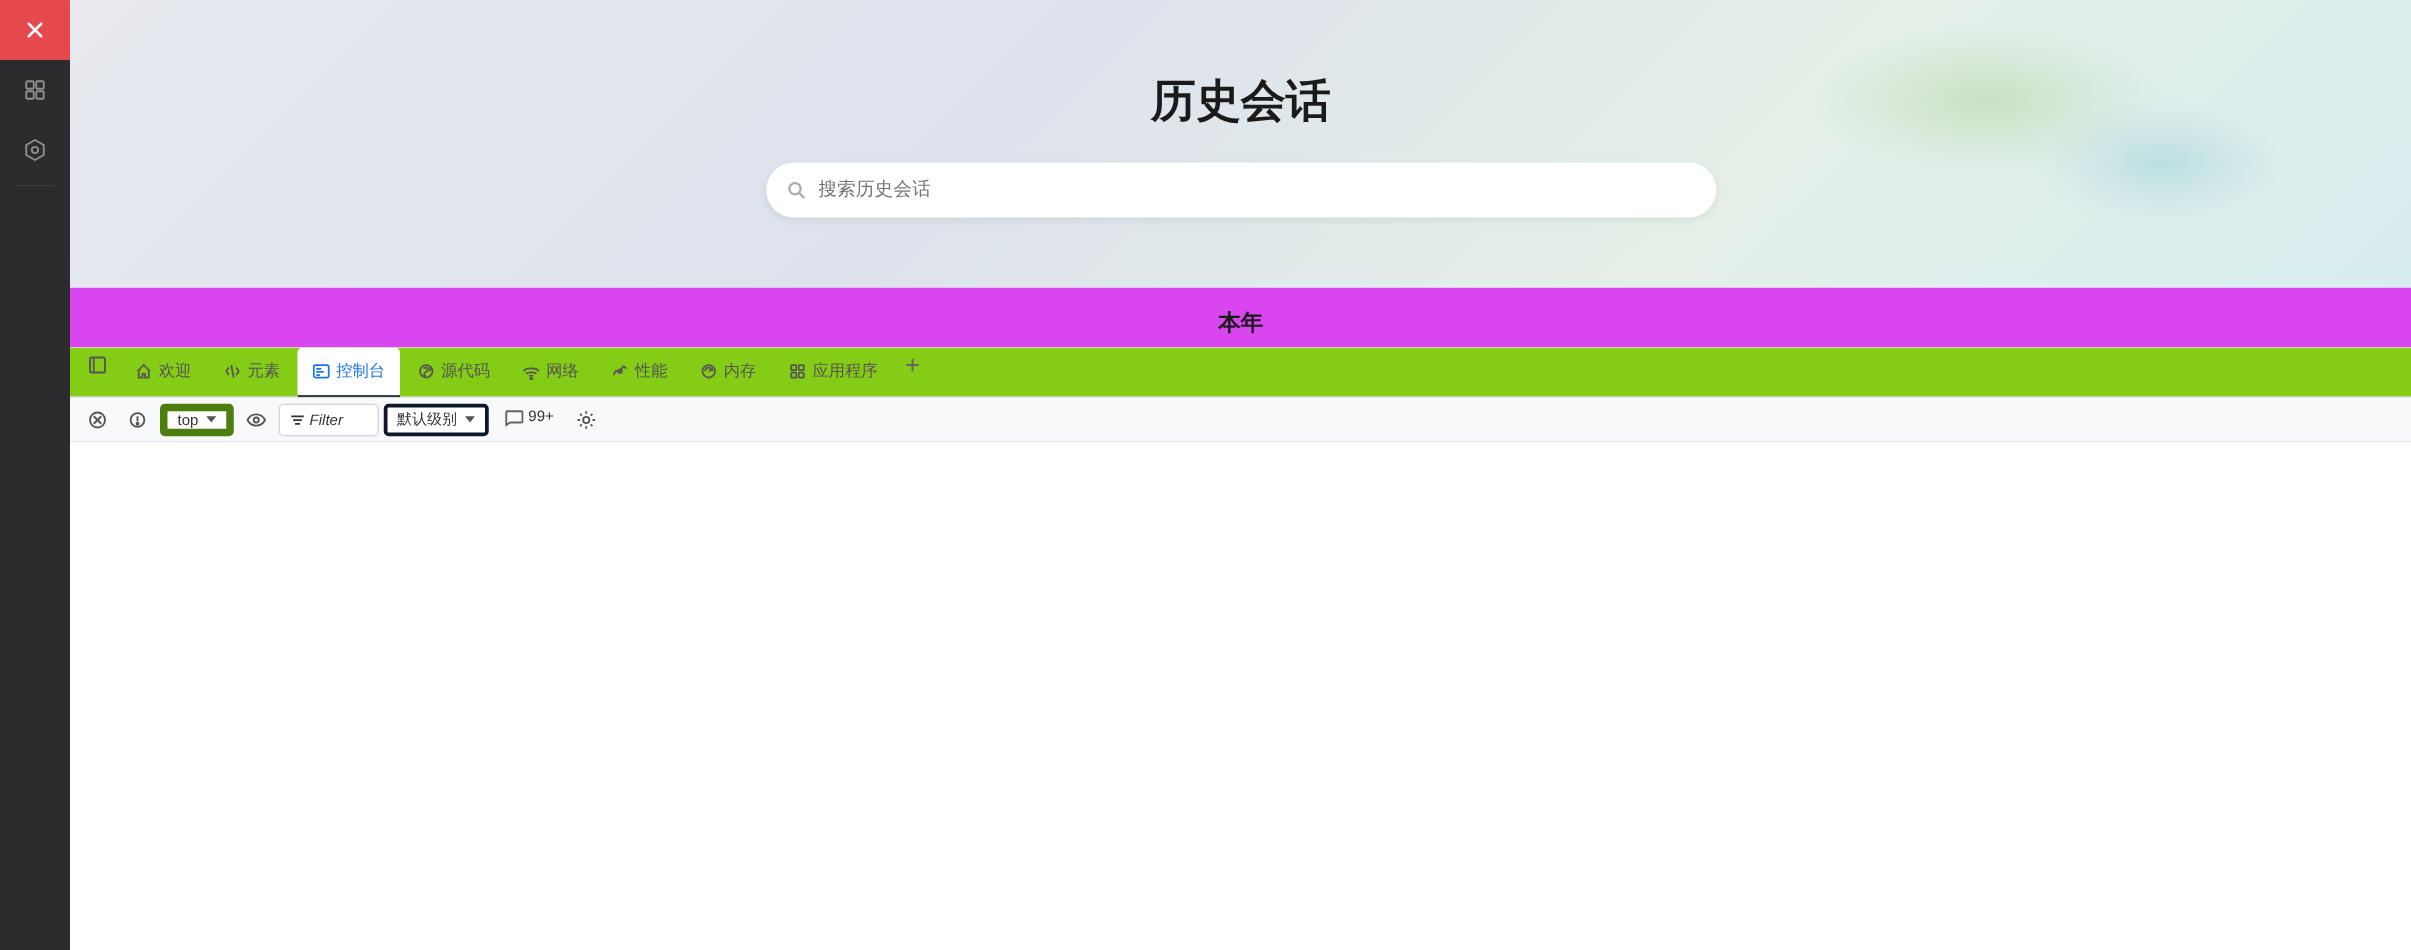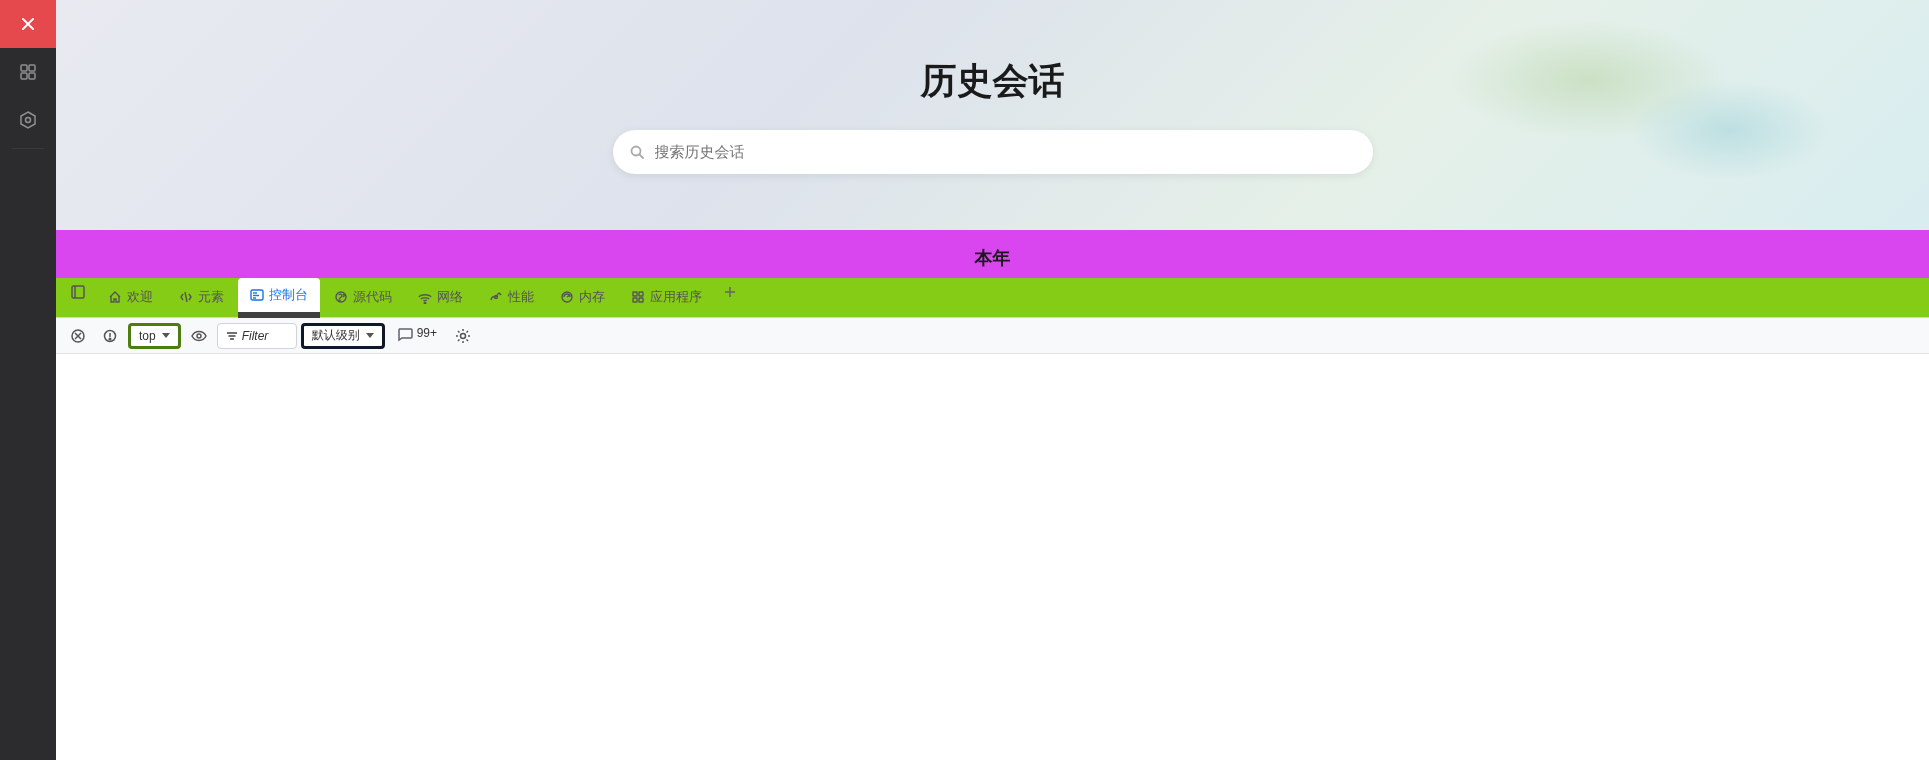--- a/index.html
+++ b/index.html
@@ -156,21 +156,21 @@
       font-size: 13px;
       color: #555;
       cursor: pointer;
       border-radius: 4px 4px 0 0;
       white-space: nowrap;
       height: 40px;
       border-bottom: 2px solid transparent;
     }
     .devtools-tab.active {
       color: #1a73e8;
-      border-bottom: 6px solid #404040;
+      border-bottom: 2px solid #404040;
       background: white;
     }
     .devtools-tab svg { flex-shrink: 0; }
     .devtools-tab-add {
       display: flex;
       align-items: center;
       justify-content: center;
       width: 28px;
       height: 28px;
       cursor: pointer;
@@ -198,21 +198,21 @@
       border-radius: 4px;
       cursor: pointer;
       color: #555;
     }
     .toolbar-dropdown {
       display: flex;
       align-items: center;
       gap: 4px;
       padding: 3px 8px;
       background: #ffffff;
-      border: 3px solid #4d7c0f;
+      border: 6px solid #4d7c0f;
       border-radius: 4px;
       font-size: 12px;
       color: #333;
       cursor: pointer;
       height: 26px;
     }
     .toolbar-filter {
       display: flex;
       align-items: center;
       gap: 4px;

